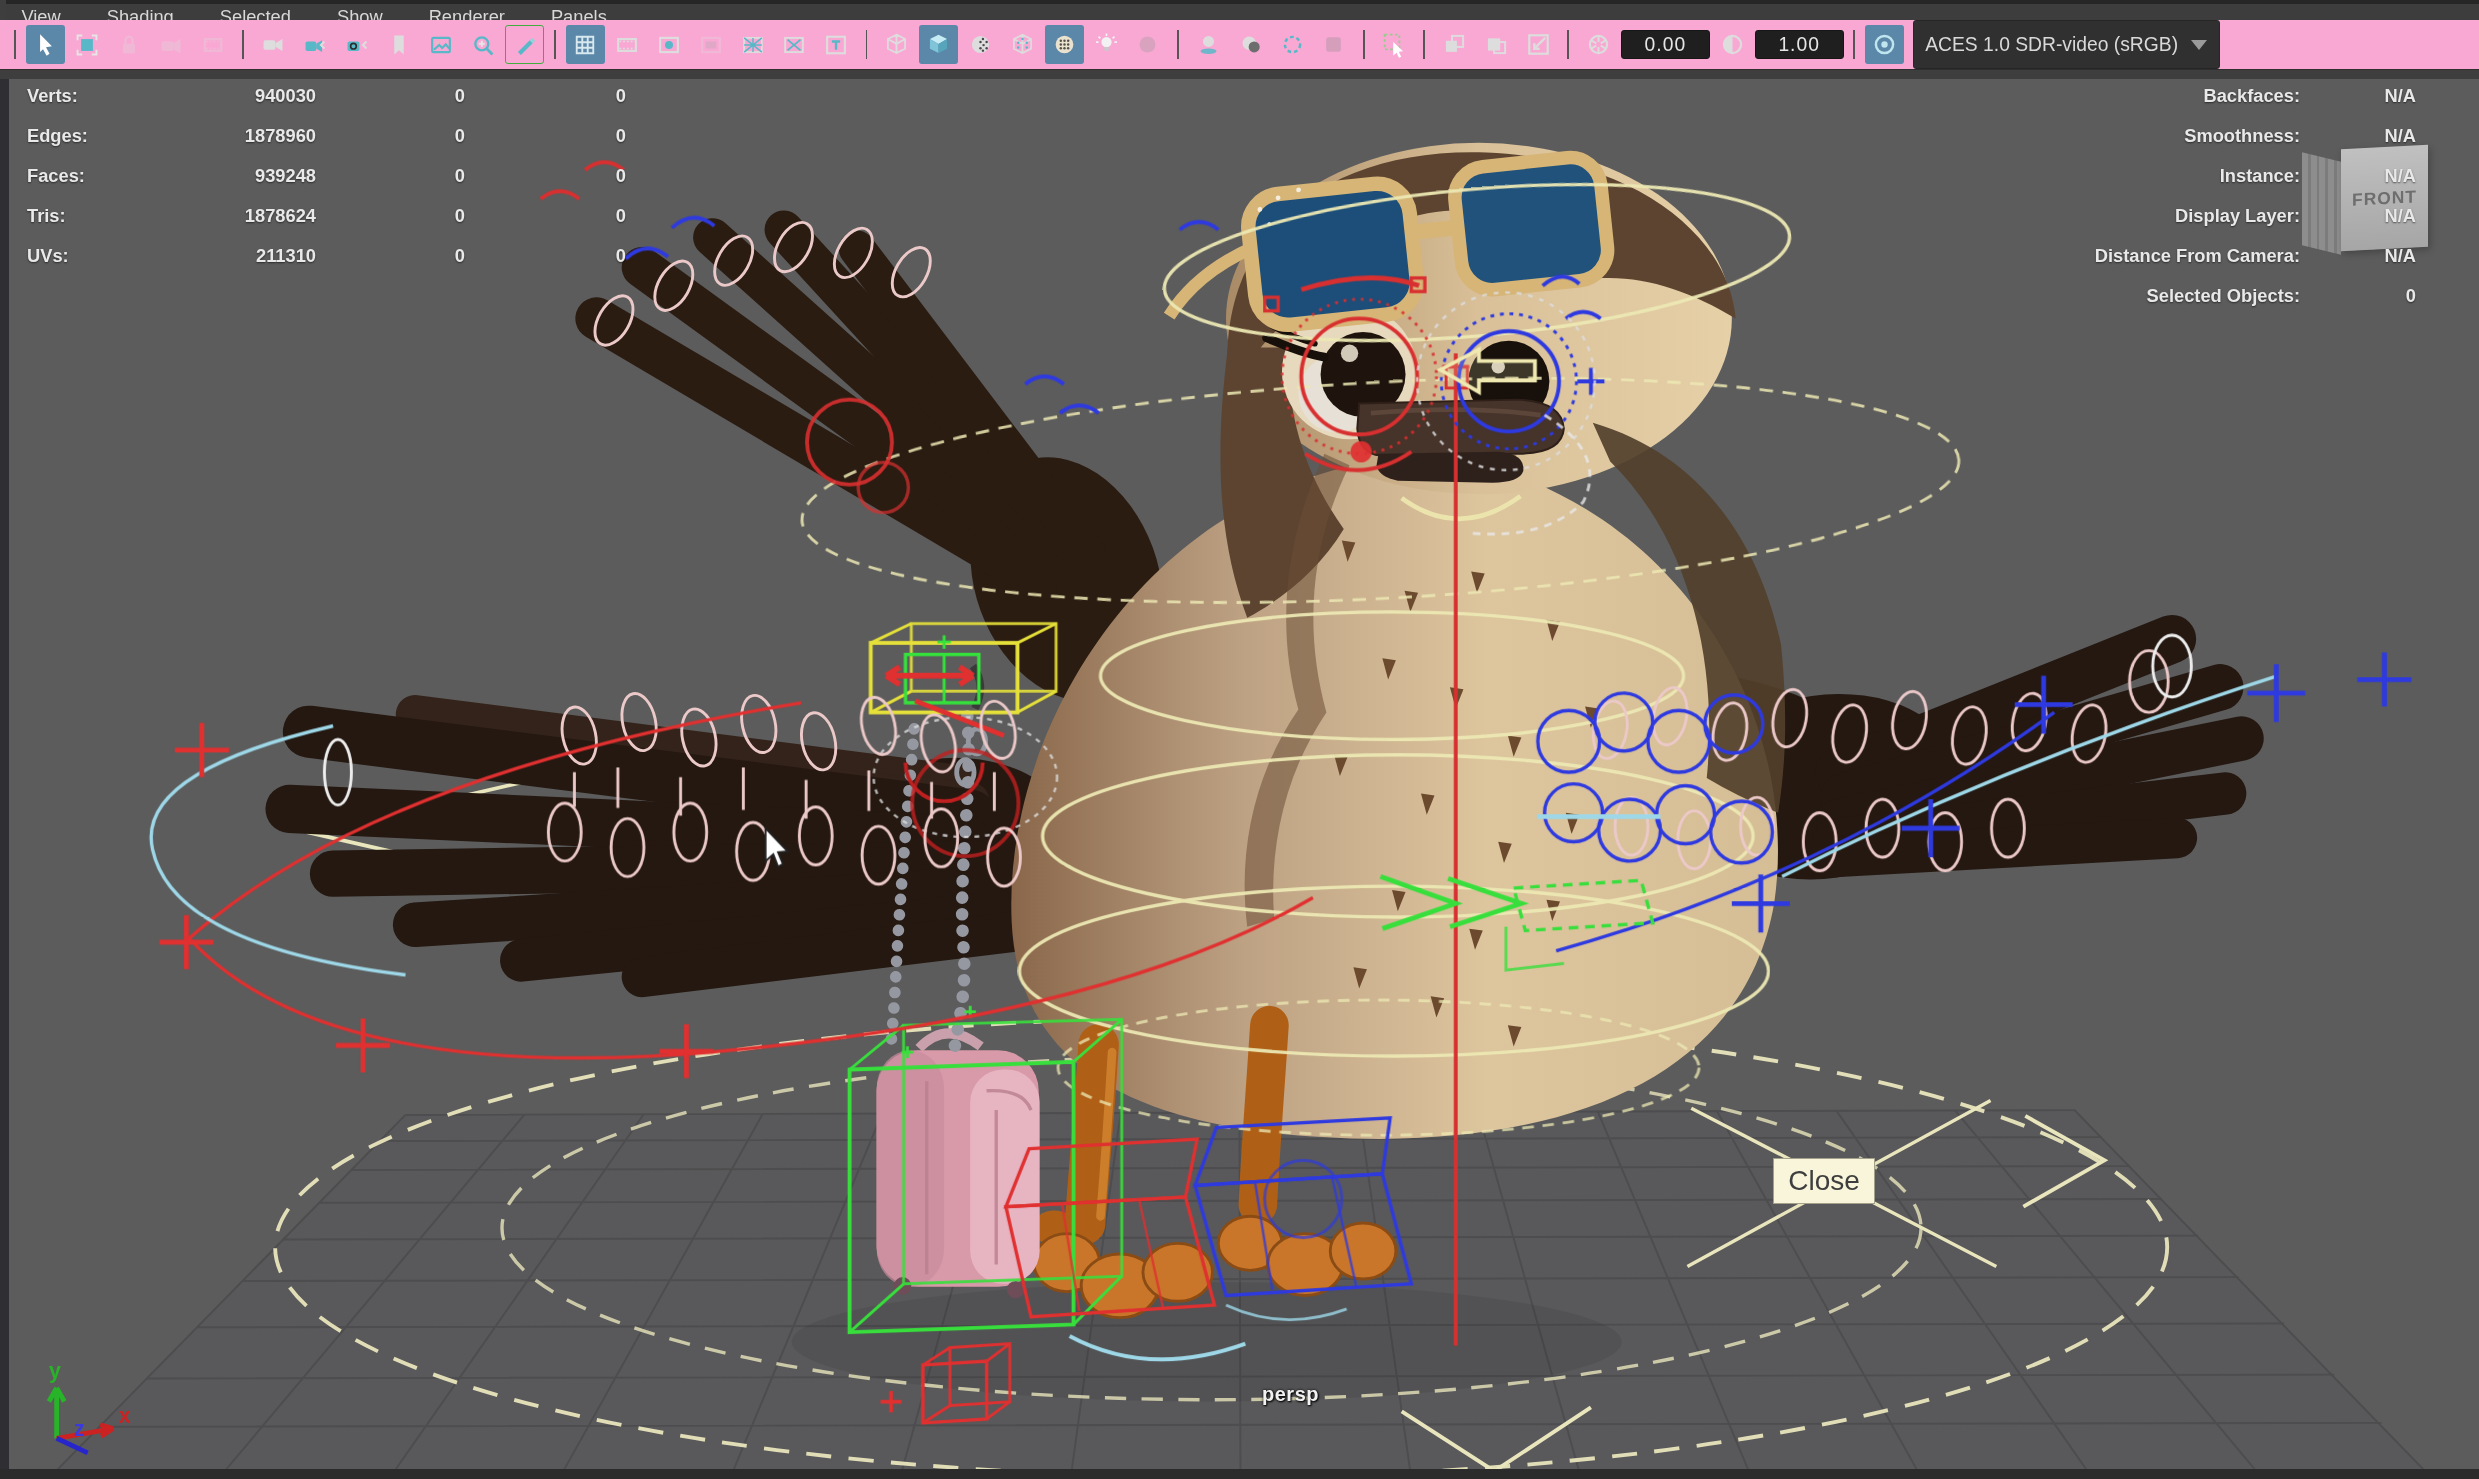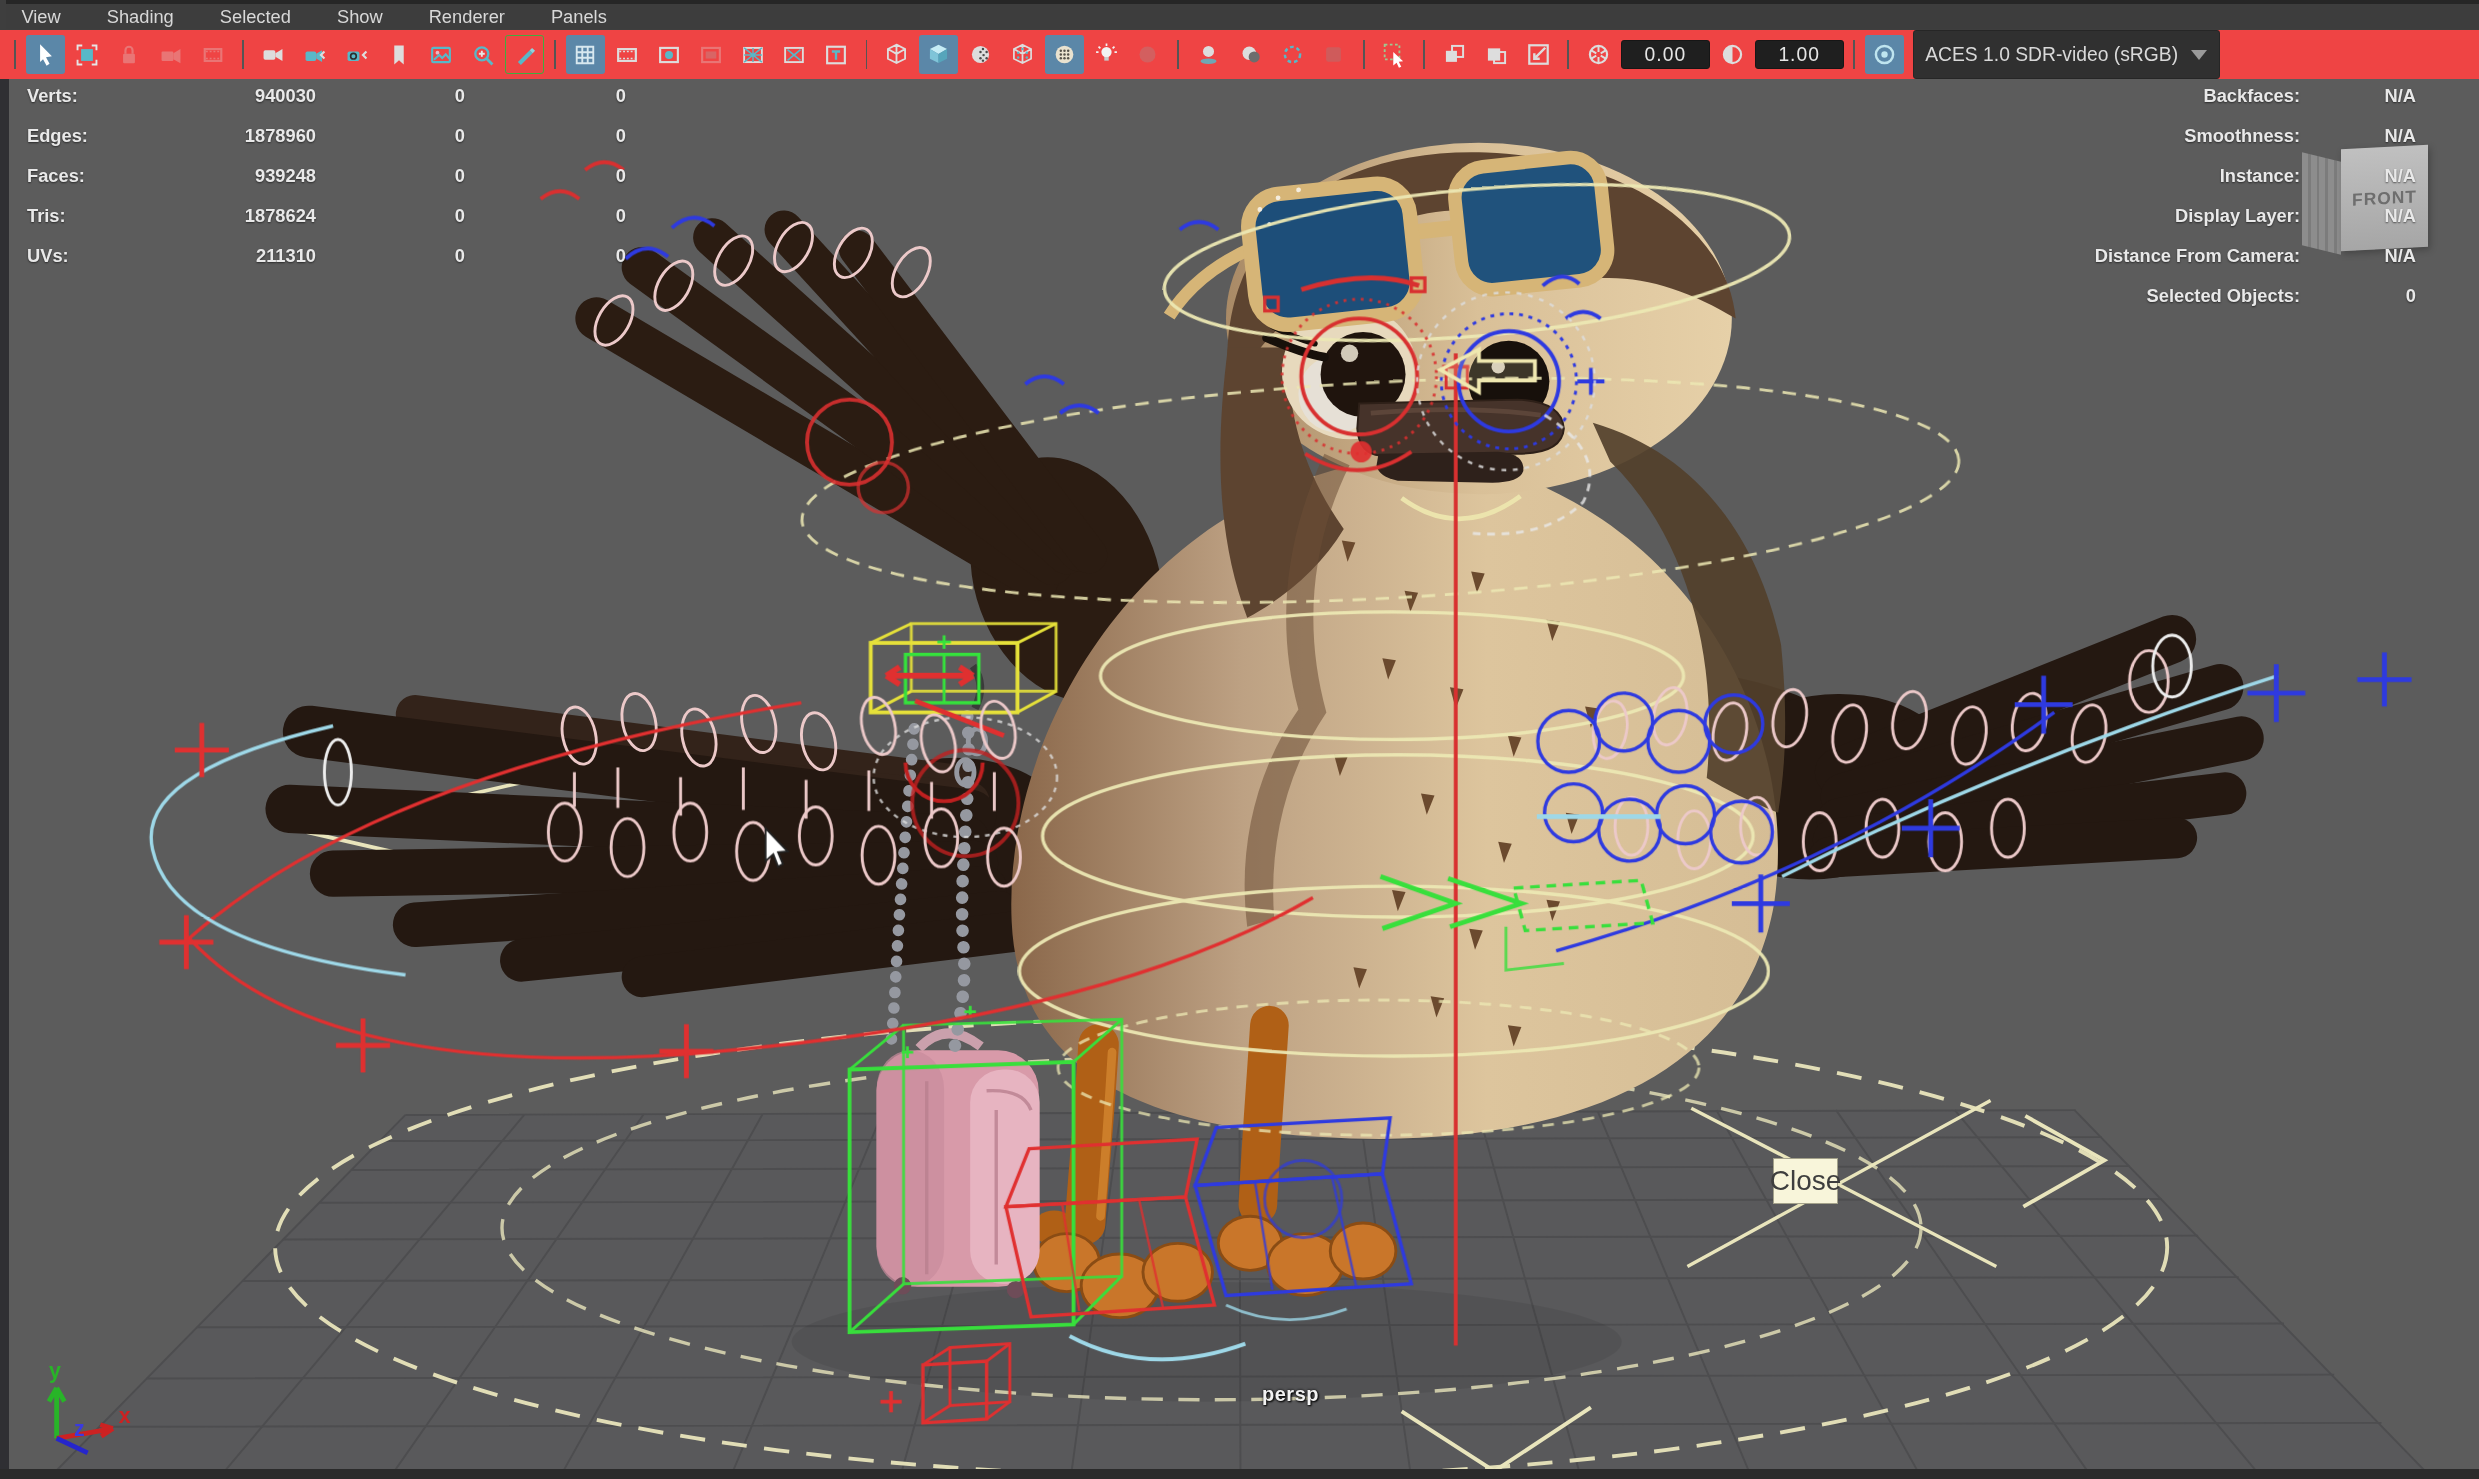--- a/index.html
+++ b/index.html
@@ -8,22 +8,22 @@
   .app { position:relative; width:2479px; height:1479px; }
 
   
   .menubar { position:absolute; top:0; left:0; width:2479px; height:29px;
              background:#3d3d3d; border-top:4.8px solid #262626;
              display:flex; align-items:center; padding-left:15.4px; gap:0;margin-left:6px; }
   .menu-item { color:#d8d8d8; font-size:18.3px; padding:0 23px 0 0; margin-right:23px;
                cursor:default; white-space:nowrap; }
 
   
-  .toolbar { position:absolute; top:30px; left:0; width:2479px; height:50px;
-             background:#ef4444; border-bottom:1.9px solid #2e2e2e;
+  .toolbar { position:absolute; top:20px; left:0; width:2479px; height:50px;
+             background:#f9a8d4; border-bottom:1.9px solid #2e2e2e;
              display:flex; align-items:center; padding:0 7.7px; gap:2.9px; }
   .tbi { width:39px; height:39px; display:flex; align-items:center; justify-content:center;
          border-radius:2.9px; flex:0 0 auto; }
   .tbi svg { display:block; }
   .tbi.active { background:#5b87a8; }
   .tbi.green-frame { outline:1.9px solid #3fae3f; outline-offset:-1.9px; }
   .tbi.dim { opacity:.32; }
   .tb-sep { width:1.9px; height:29px; background:#555; margin:0 6.8px; flex:0 0 auto; }
   .tb-field { width:89px; height:29px; background:#1f1f1f; border:1px solid #161616;
               border-radius:2.9px; color:#e6e6e6; font-size:19.3px; display:flex;
@@ -60,21 +60,21 @@
   .view-cube { position:absolute; left:2302px; top:68px; width:127px; height:116px; z-index:2; display:flex; }
   .vc-left { width:39px; height:93px; margin-top:9.7px; background:linear-gradient(180deg,#9a9a9a,#858585);
              transform:skewY(14deg);
              background-image:repeating-linear-gradient(90deg,#8d8d8d 0 5.8px,#7c7c7c 5.8px 8.7px); }
   .vc-front { width:87px; height:102px; background:linear-gradient(180deg,#c0c0c0,#a6a6a6);
               transform:skewY(-3deg); display:flex; align-items:center; justify-content:center;
               box-shadow:1.9px 2.9px 7.7px rgba(0,0,0,.25); }
   .vc-front span { color:#6e6e6e; font-weight:bold; font-size:17.4px; letter-spacing:1px; }
 
   
-  .close-tip { position:absolute; left:1773px; top:1079px; width:65px; height:46px;
+  .close-tip { position:absolute; left:1773px; top:1079px; width:102px; height:46px;
                background:#f8f5da; border:1px solid #a3a18a; color:#3e3e3e; font-size:28px;
                display:flex; align-items:center; justify-content:center; z-index:4; }
 
   
   .cam-label { position:absolute; left:1155px; top:1304px; width:164px; text-align:right;
                color:#f2f2f2; font-weight:bold; font-size:20px; letter-spacing:0.5px;
                text-shadow:0 0 2.9px #000, 1px 1px 1.9px #000; z-index:4; }
 
   .axis-gizmo { position:absolute; left:13.5px; top:1274px; z-index:4; }
 </style>

